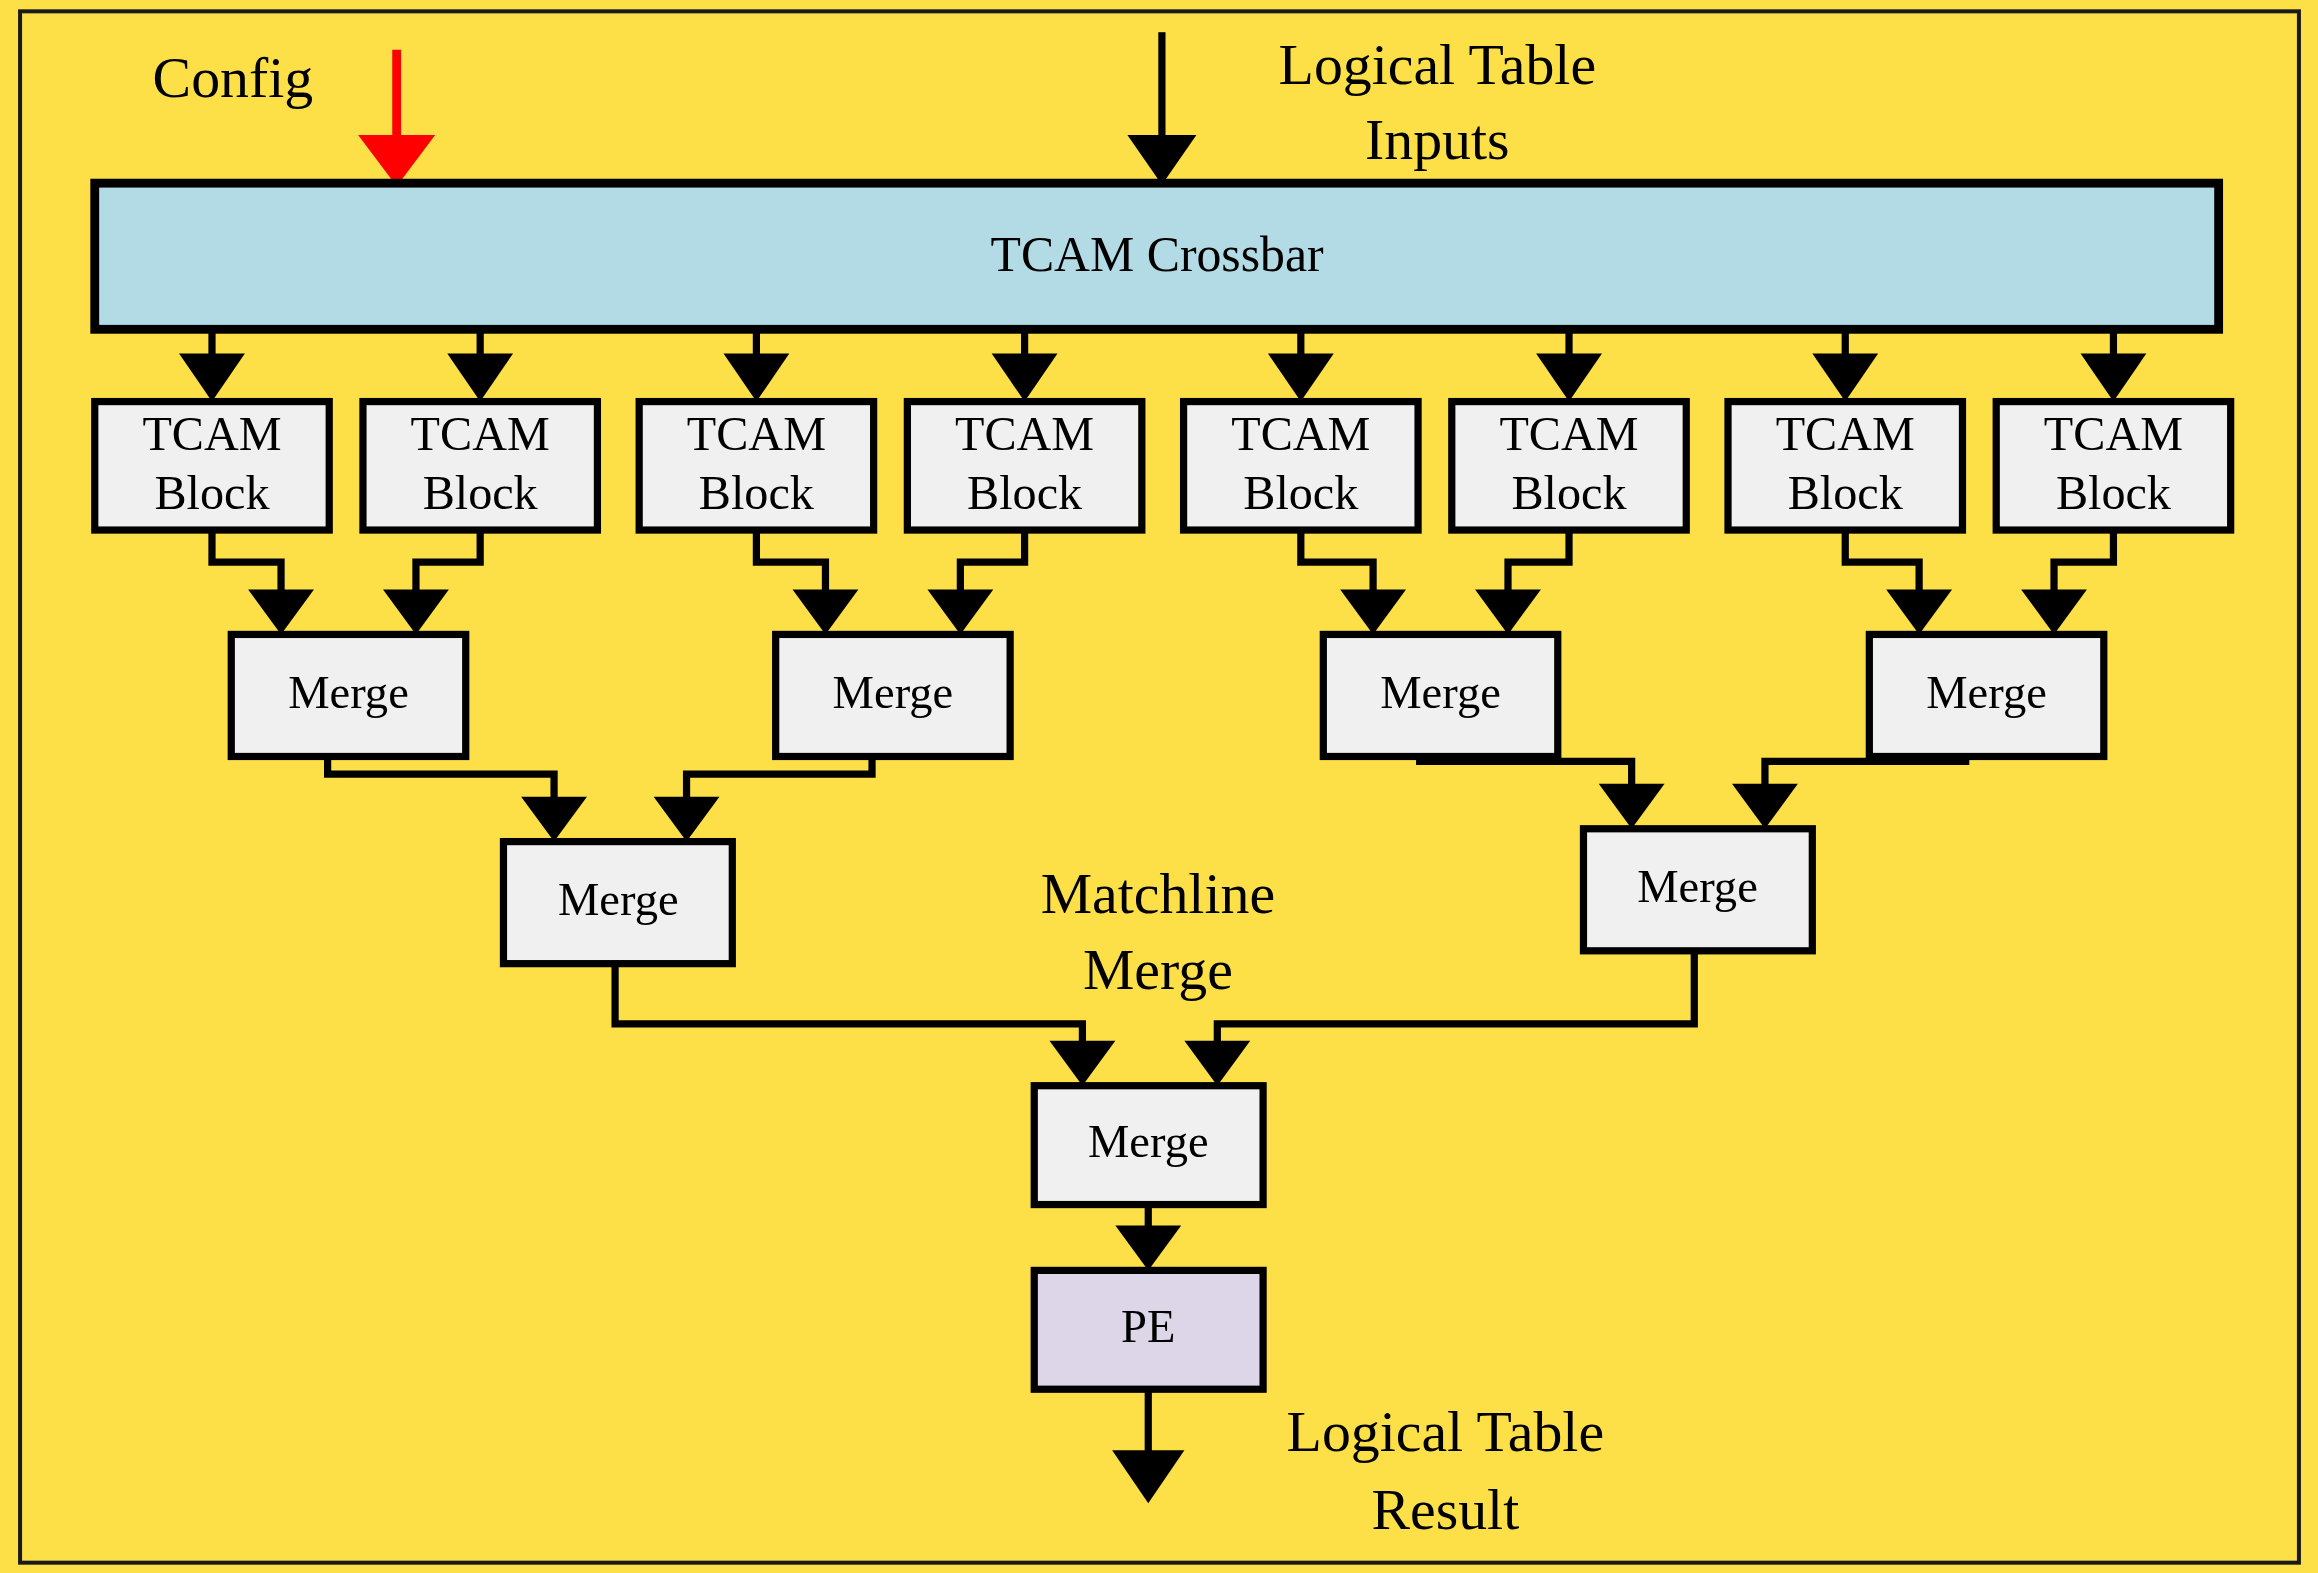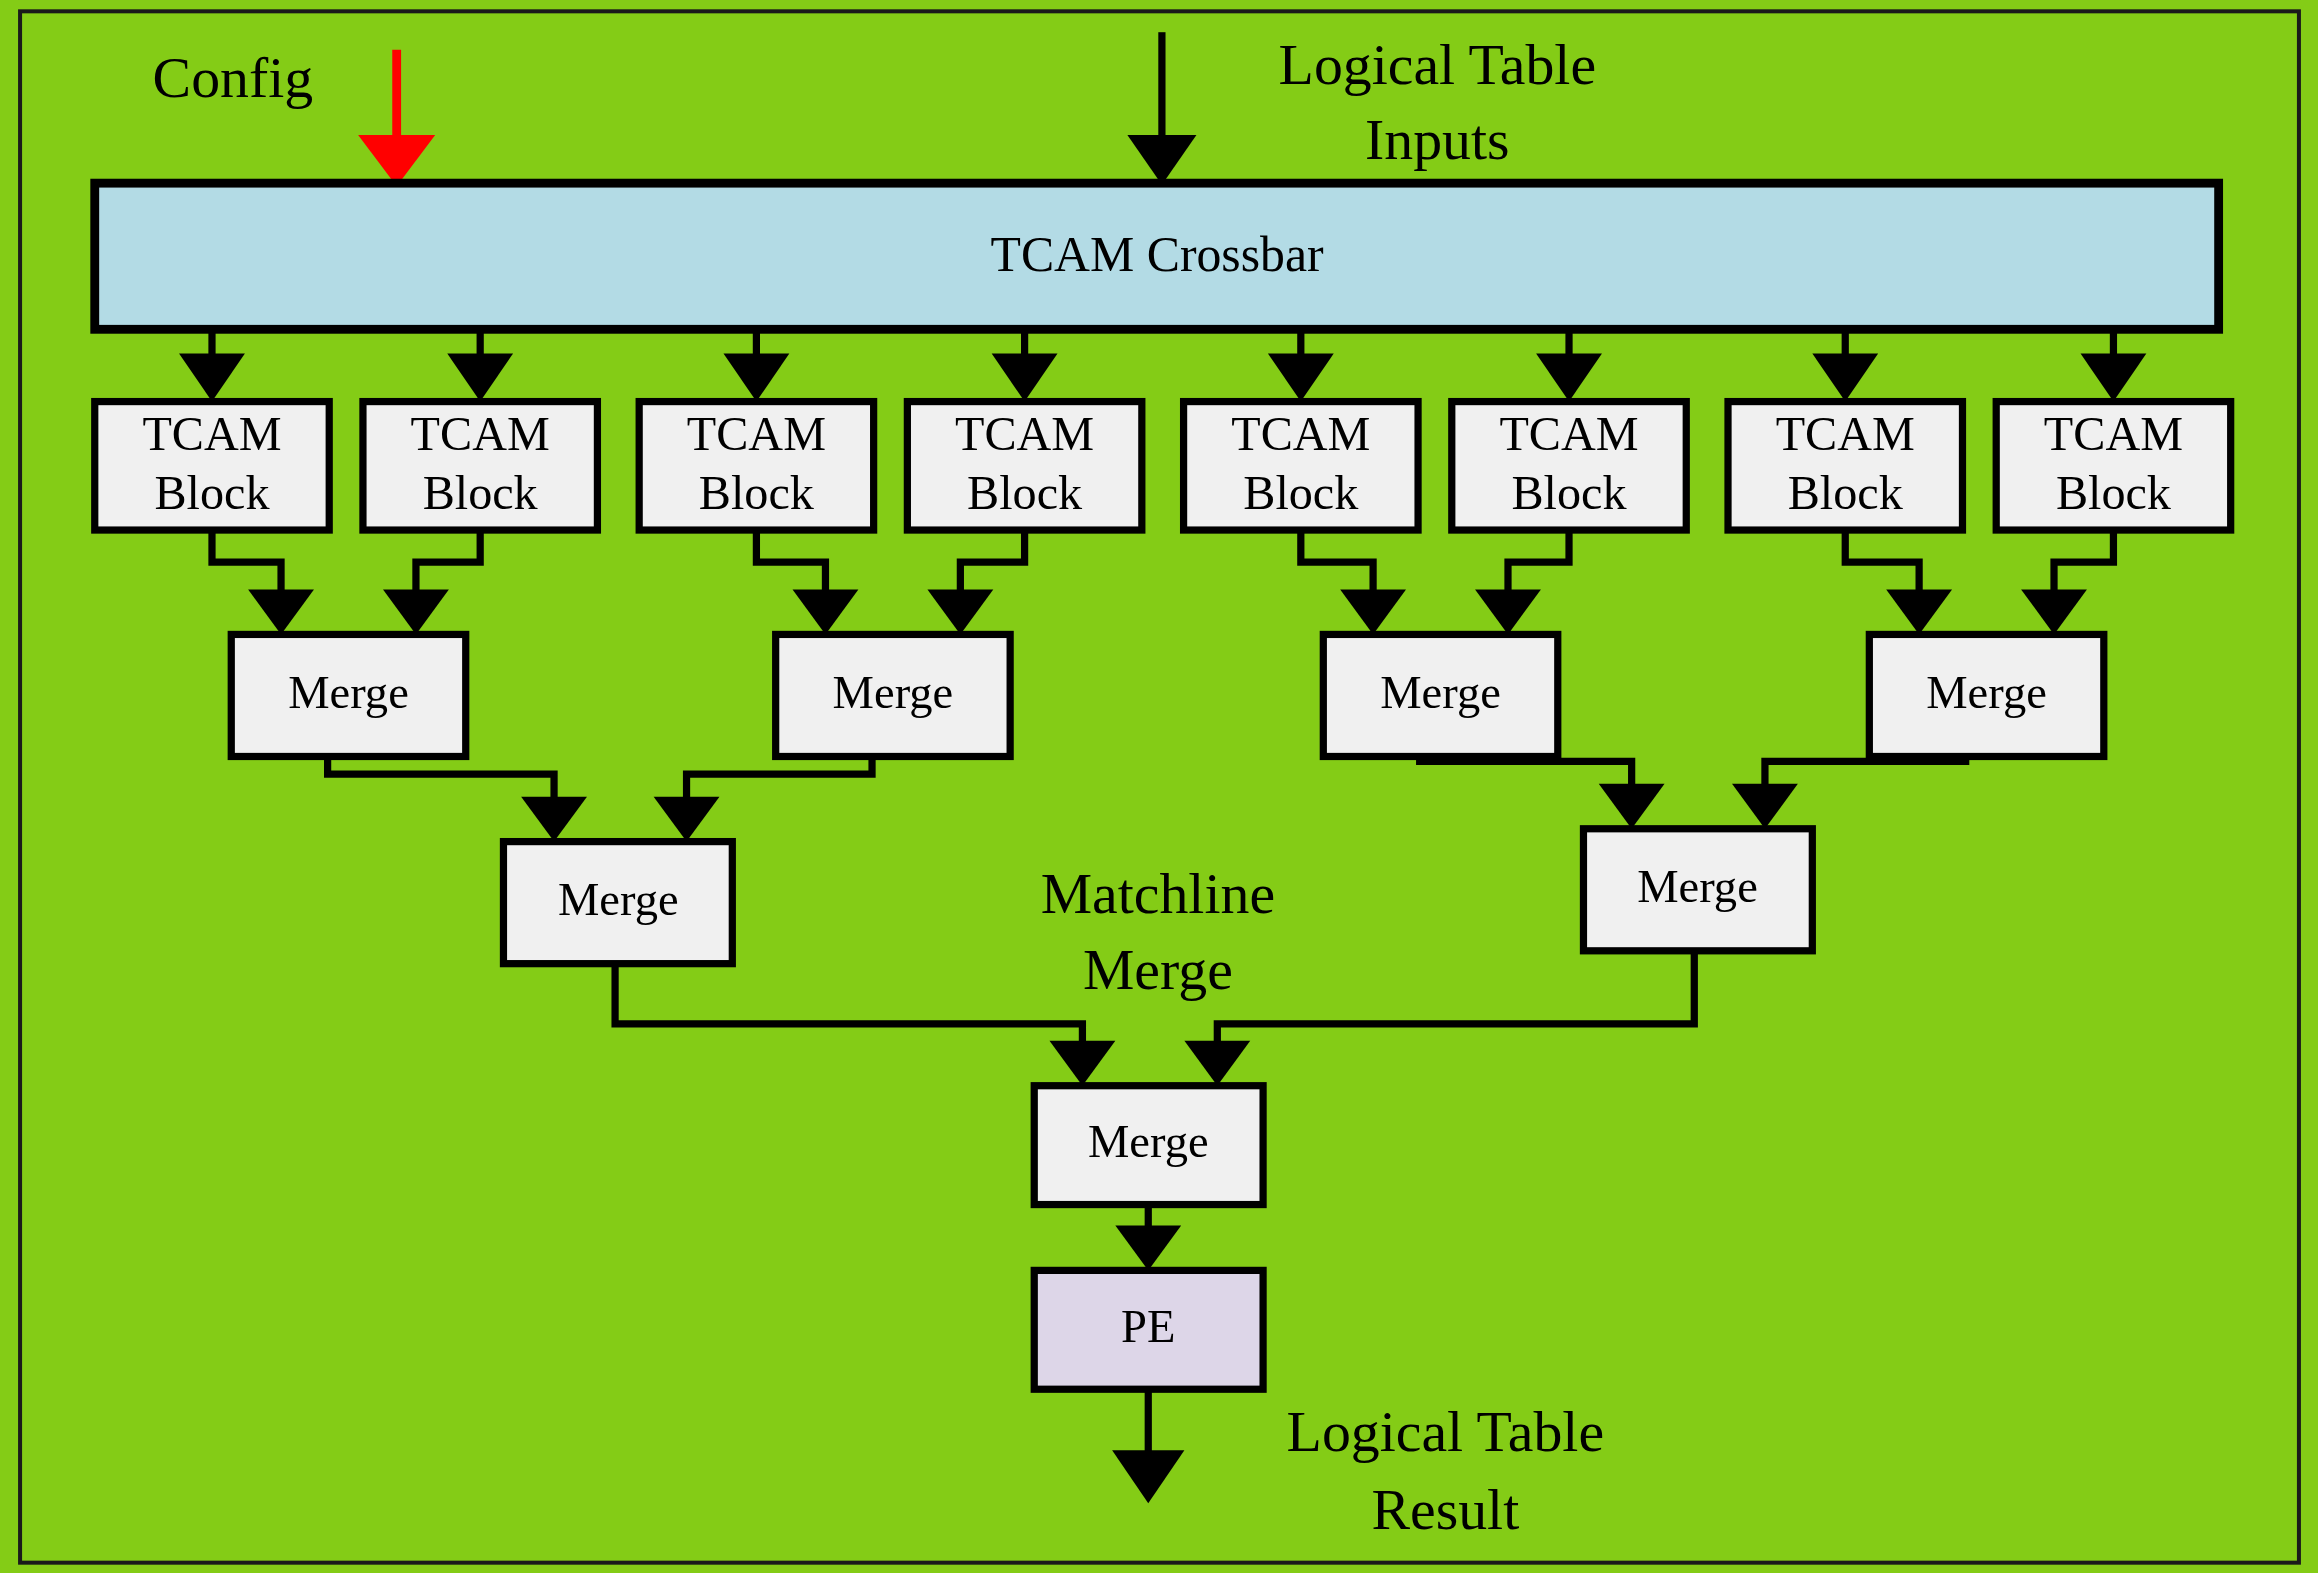--- a/index.html
+++ b/index.html
@@ -4,21 +4,21 @@
 <style>
   html, body {
     margin: 0;
     padding: 0;
     background: #ffffff;
   }
   #stage {
     position: relative;
     width: 2319px;
     height: 1574px;
-    background: #84cc16;
+    background: #fde047;
     font-family: "Liberation Serif", "DejaVu Serif", serif;
     overflow: hidden;
   }
   svg#diagram {
     position: absolute;
     inset: 0;
     width: 2319px;
     height: 1574px;
     display: block;
   }

